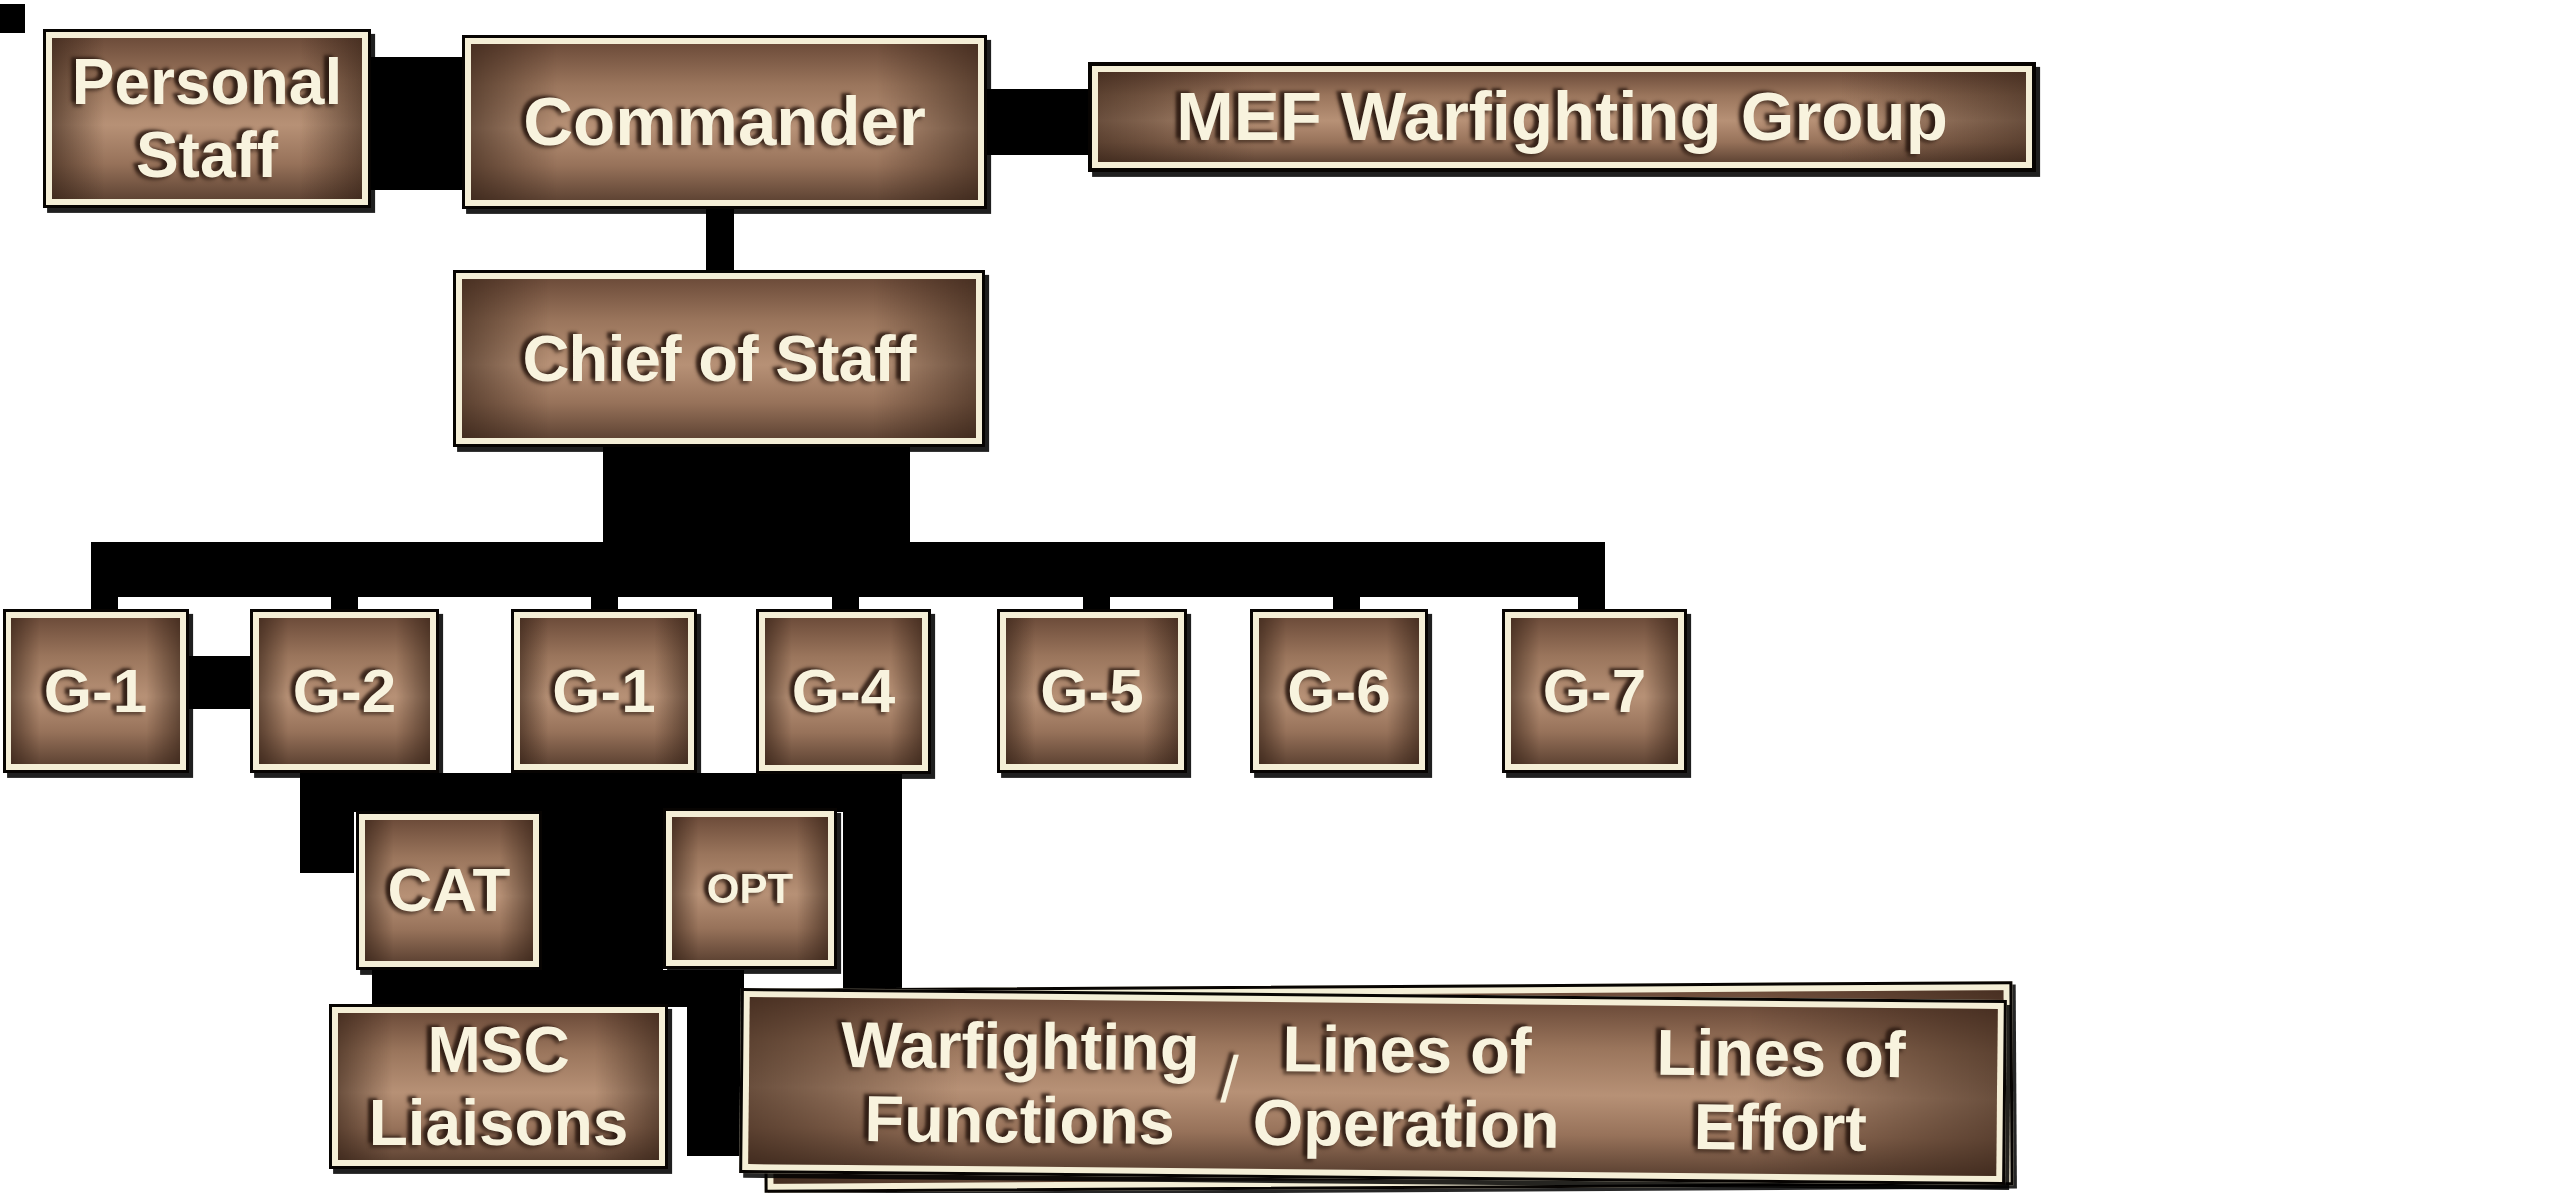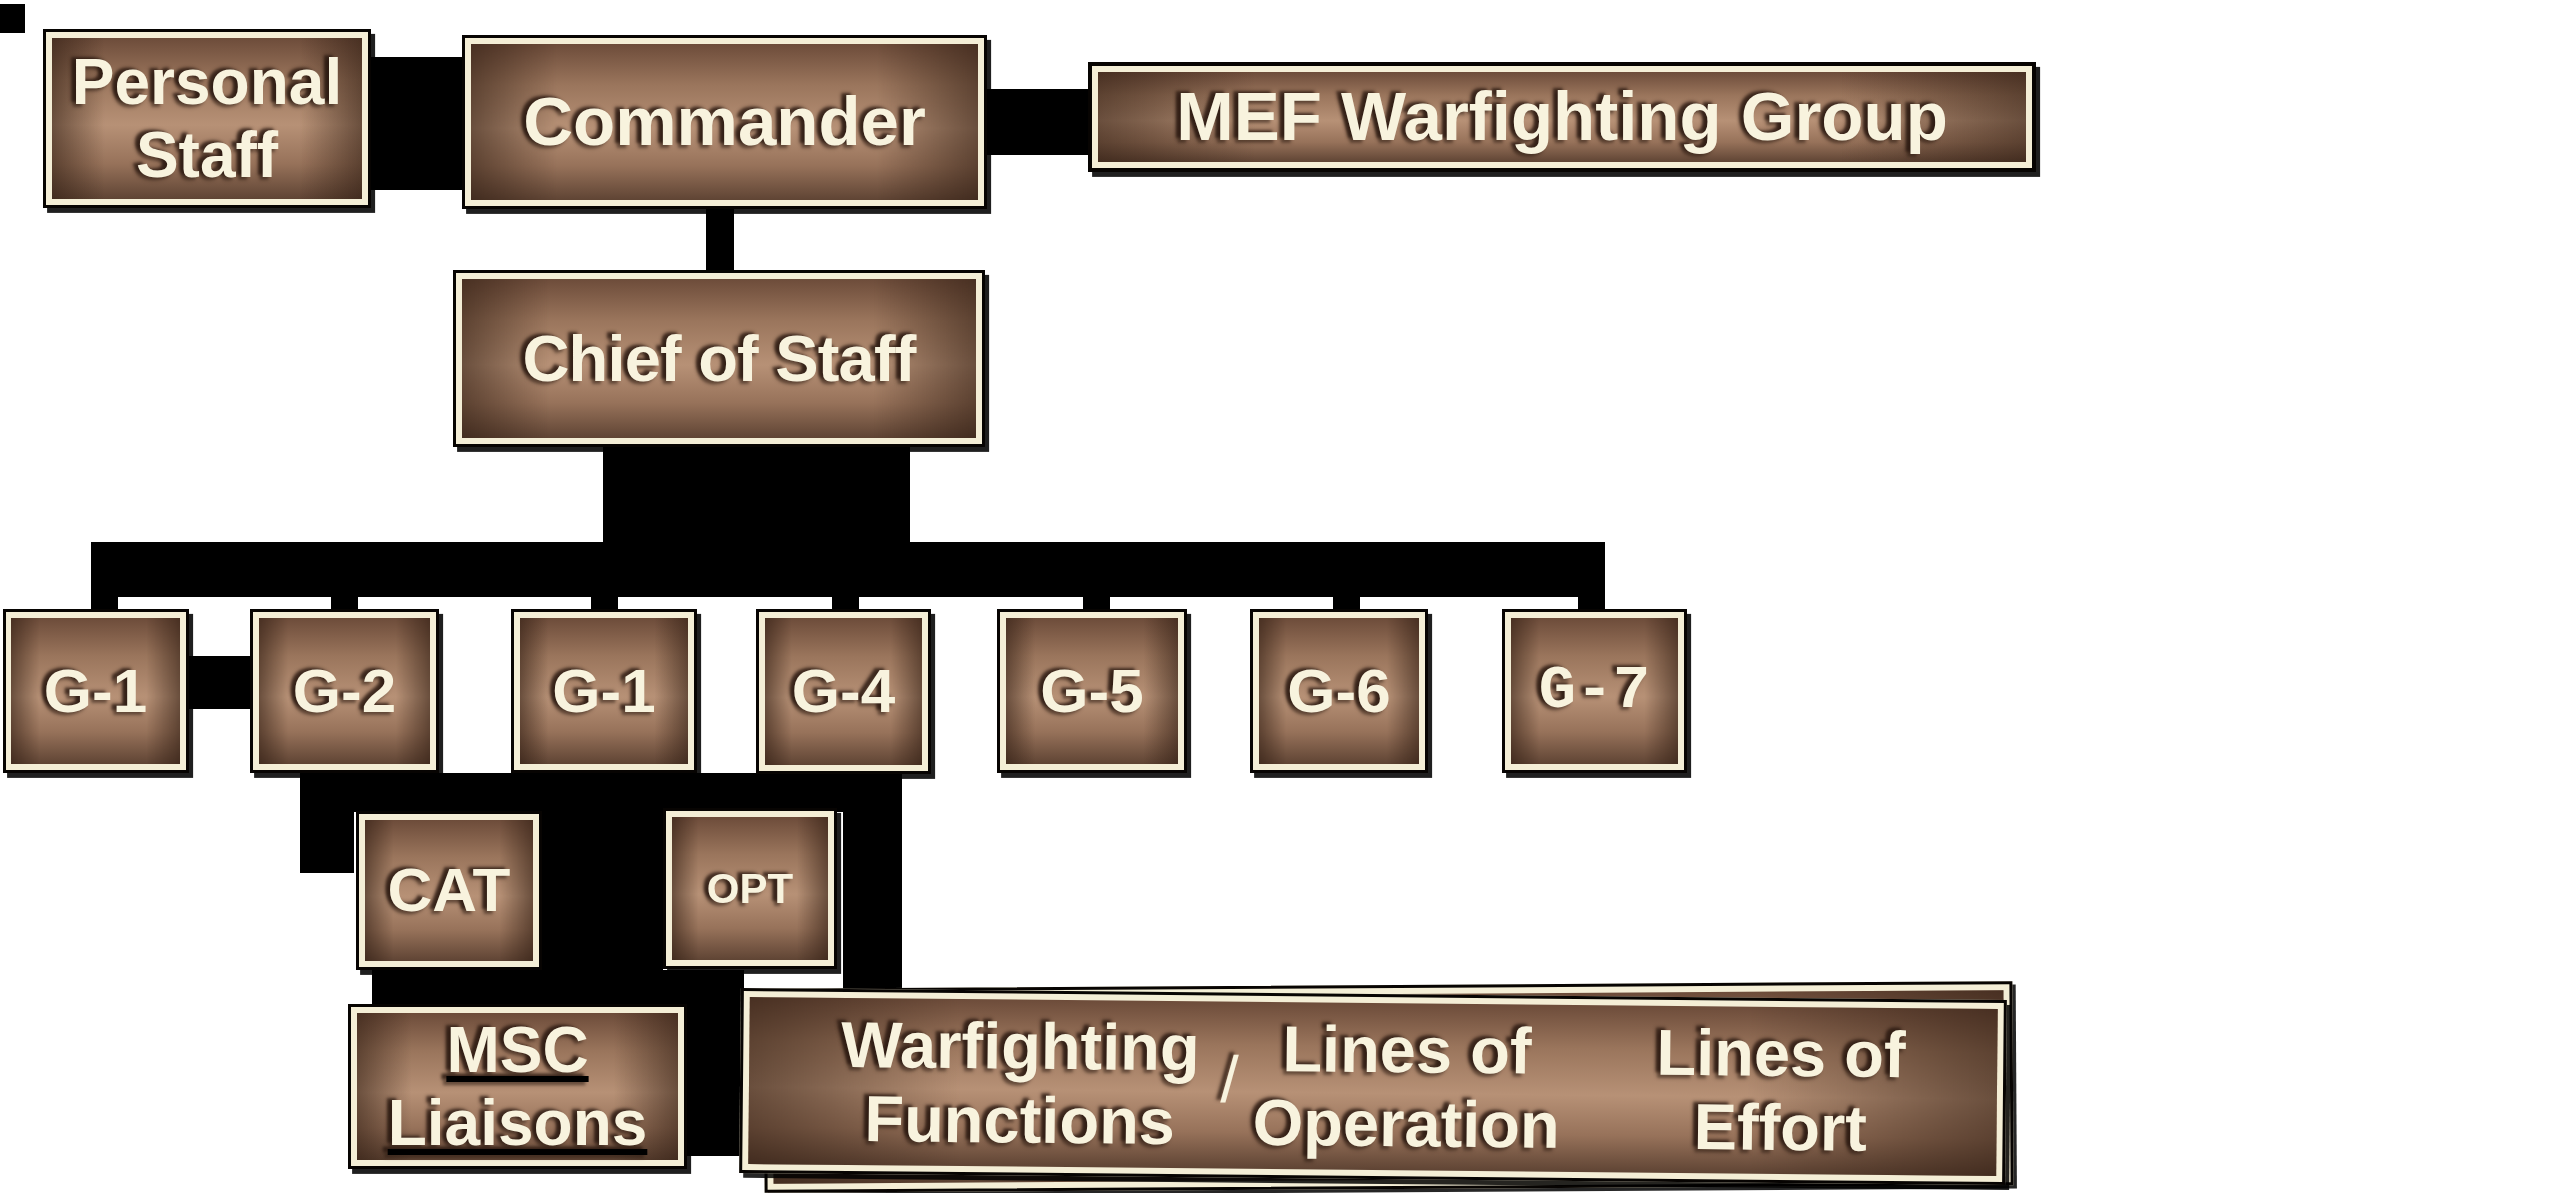--- a/index.html
+++ b/index.html
@@ -36,26 +36,26 @@
   #node-chief-of-staff{left:453px;top:270px;width:532px;height:177px;}
   #node-chief-of-staff .label{font-size:65px;letter-spacing:-0.8px;}
   .gbox{width:186px;height:164px;top:609px;}
   .gbox .label{font-size:62px;}
   #node-g1{left:2.5px;}
   #node-g2{left:250px;width:189px;}
   #node-g3{left:511px;}
   #node-g4{left:756px;width:175px;height:165px;}
   #node-g5{left:997px;width:190px;}
   #node-g6{left:1250px;width:178px;}
-  #node-g7{left:1502px;width:185px;font-family:Liberation Mono, monospace;}
+  #node-g7{left:1502px;width:185px;}
   #node-cat{left:356px;top:811px;width:186px;height:159px;}
   #node-cat .label{font-size:62px;}
   #node-opt{left:663px;top:808px;width:174px;height:161px;}
   #node-opt .label{font-size:42px;}
-  #node-msc{left:348px;top:1004px;width:339px;height:165px;text-decoration:underline;}
+  #node-msc{left:329px;top:1004px;width:339px;height:165px;}
   #node-msc .label{font-size:64px;}
   
   #node-warf-back{
     left:764px;top:985px;width:1249px;height:204px;z-index:2;
     transform:rotate(-0.35deg);box-shadow:3.3px 3.3px 0 rgba(0,0,0,0.85);
   }
   #node-warf-front{
     left:740px;top:994px;width:1266px;height:185px;z-index:3;
     transform:rotate(0.55deg);box-shadow:4.1px 4.9px 0 rgba(0,0,0,0.85);
   }

